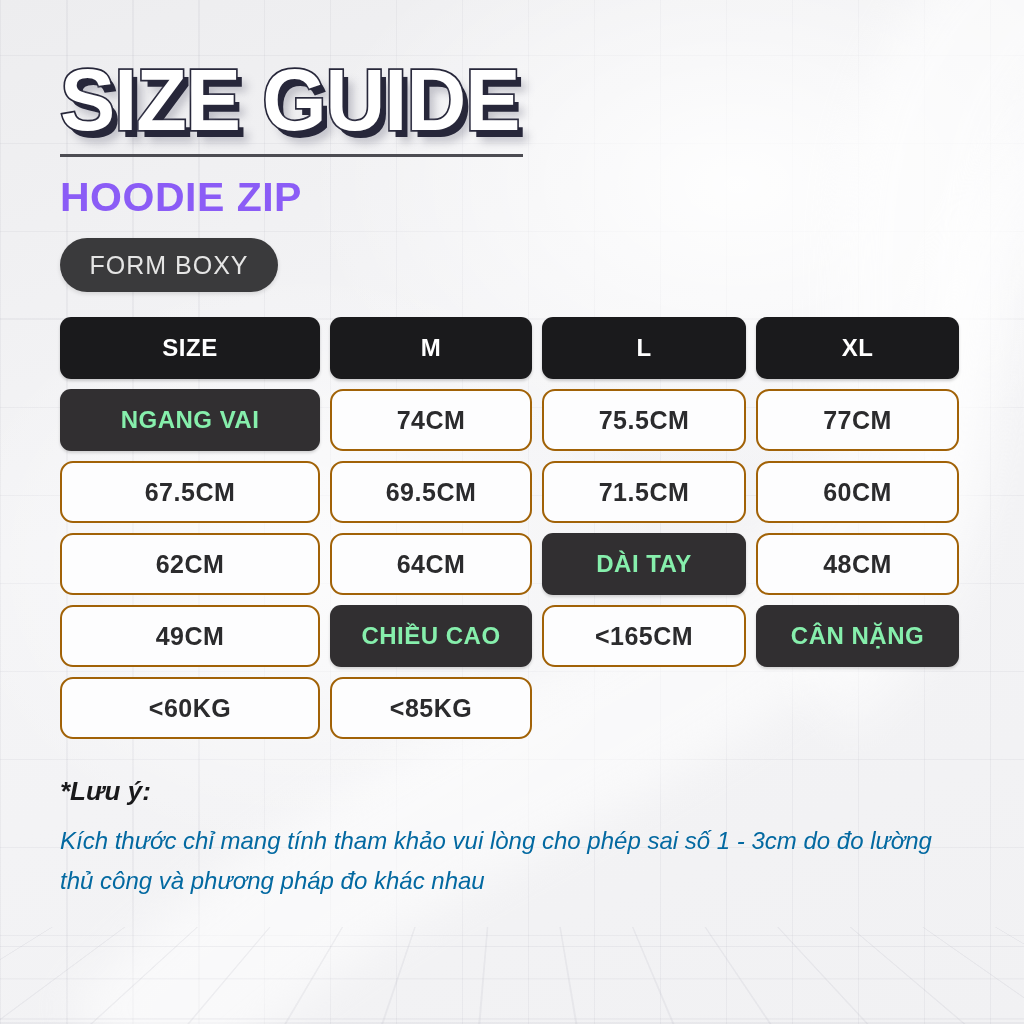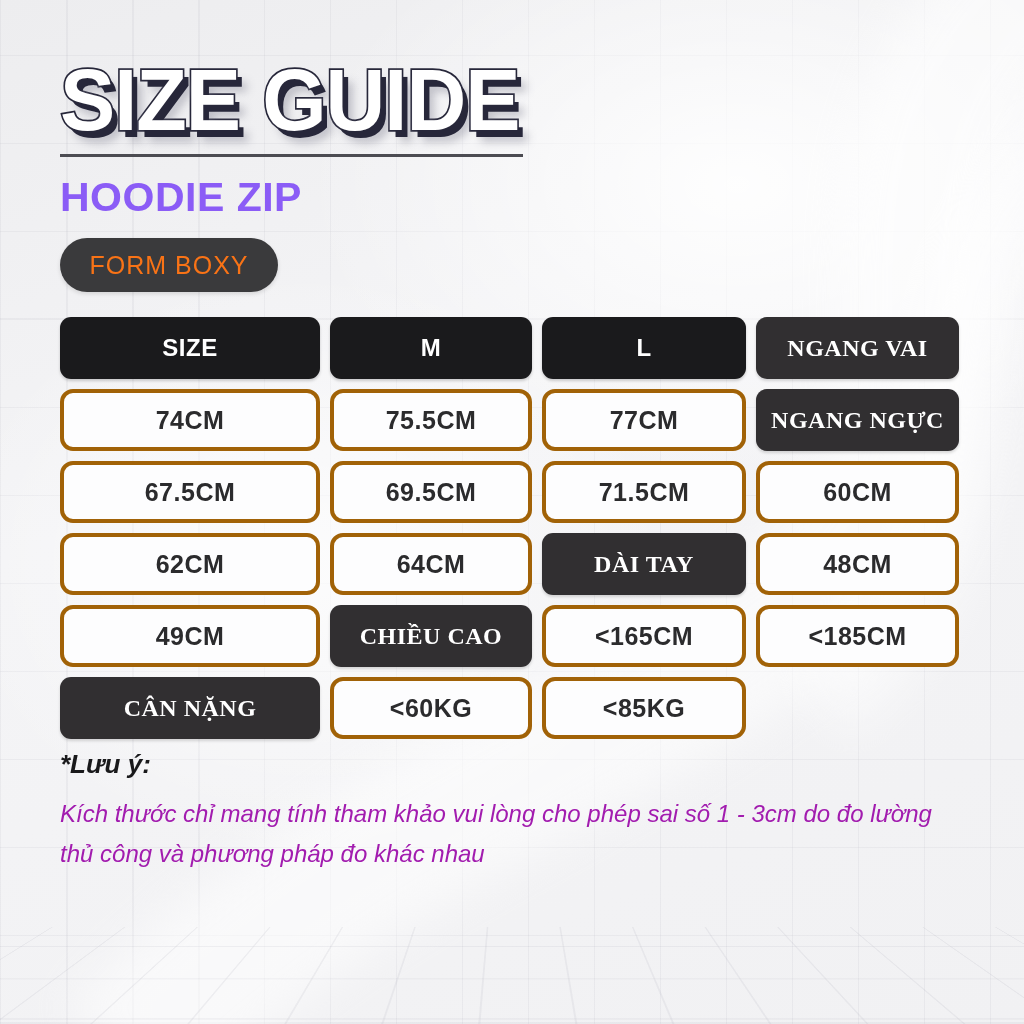--- a/index.html
+++ b/index.html
@@ -62,21 +62,21 @@
     font-weight: 900;
     letter-spacing: 0.5px;
     color: #8b5cf6;
   }
   .form-badge {
     margin-top: 17px;
     width: 218px; height: 54px;
     background: #3a3a3c;
     border-radius: 27px;
     display: flex; align-items: center; justify-content: center;
-    color: #f97316;
+    color: #e5e5e5;
     font-size: 25px;
     letter-spacing: 1px;
     box-shadow: 0 2px 4px rgba(0,0,0,0.12);
   }
 
   .size-table {
     margin-top: 25px;
     display: grid;
     grid-template-columns: 260px 202px 204px 203px;
     column-gap: 17px;
@@ -93,45 +93,44 @@
     white-space: nowrap;
   }
   .cell.head {
     background: #1a1a1c;
     color: #ffffff;
     border-radius: 11px;
     box-shadow: 0 2px 3px rgba(0,0,0,0.18);
   }
   .cell.label {
     background: #312f31;
-    color: #ffffff;
+    color: #86efac;
     border-radius: 11px;
     box-shadow: 0 2px 3px rgba(0,0,0,0.15);
-    font-family: Liberation Serif, serif;
   }
   .cell.value {
     background: #fdfdfe;
-    border: 4px solid #a16207;
+    border: 2px solid #a16207;
     border-radius: 13px;
     color: #2b2b2d;
     font-size: 25px;
   }
 
-  .note { margin-top: 10px; max-width: 910px; }
+  .note { margin-top: 37px; max-width: 910px; }
   .note-title {
     font-size: 26px;
     font-weight: 700;
     font-style: italic;
     color: #19191b;
   }
   .note-body {
     margin-top: 14px;
     font-size: 24px;
     font-style: italic;
-    color: #a21caf;
+    color: #0369a1;
     line-height: 1.65;
   }
 </style>
 </head>
 <body>
 
 <div class="page">
   <div class="bg-grid"></div>
   <svg class="bg-swoosh" width="1024" height="1024" viewBox="0 0 1024 1024">
     <defs>
@@ -153,42 +152,41 @@
 
     <div class="form-badge">
       <span>FORM BOXY</span>
     </div>
 
     <div class="size-table">
 
       <div class="cell head">SIZE</div>
       <div class="cell head">M</div>
       <div class="cell head">L</div>
+      <div class="cell head">XL</div>
 
       <div class="cell label">NGANG VAI</div>
       <div class="cell value">74CM</div>
       <div class="cell value">75.5CM</div>
       <div class="cell value">77CM</div>
 
-      <div class="cell label">NGANG NGỰC</div>
       <div class="cell value">67.5CM</div>
       <div class="cell value">69.5CM</div>
       <div class="cell value">71.5CM</div>
 
       <div class="cell value">60CM</div>
       <div class="cell value">62CM</div>
       <div class="cell value">64CM</div>
 
       <div class="cell label">DÀI TAY</div>
       <div class="cell value">48CM</div>
       <div class="cell value">49CM</div>
 
       <div class="cell label">CHIỀU CAO</div>
       <div class="cell value">&lt;165CM</div>
-      <div class="cell value">&lt;185CM</div>
 
       <div class="cell label">CÂN NẶNG</div>
       <div class="cell value">&lt;60KG</div>
       <div class="cell value">&lt;85KG</div>
     </div>
 
     <div class="note">
       <div class="note-title">*Lưu ý:</div>
       <div class="note-body">Kích thước chỉ mang tính tham khảo vui lòng cho phép sai số 1 - 3cm do đo lường thủ công và phương pháp đo khác nhau</div>
     </div>

